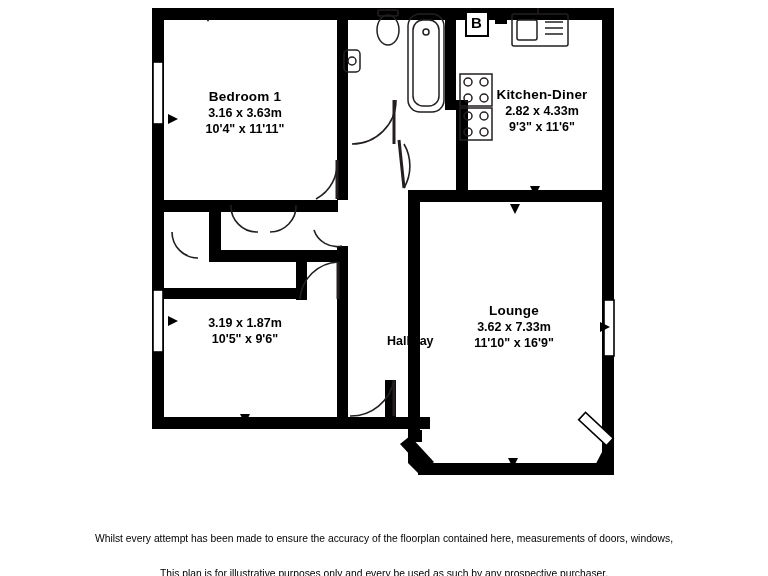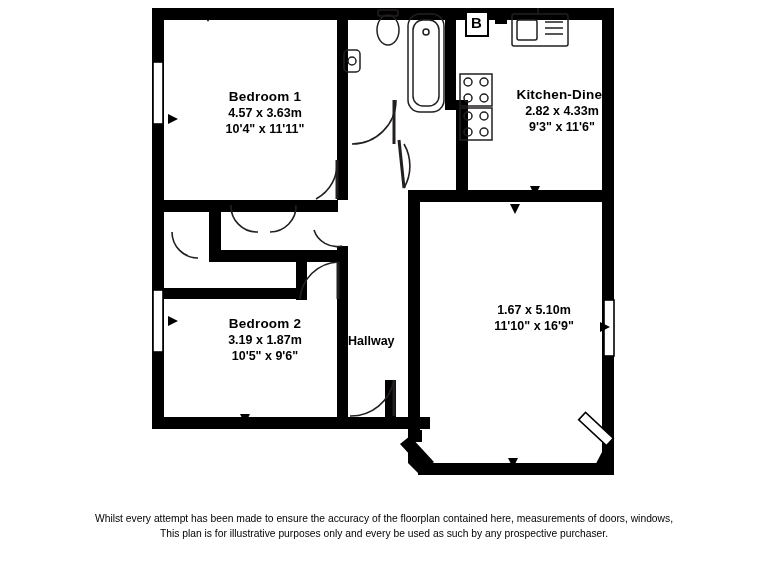--- a/index.html
+++ b/index.html
@@ -31,21 +31,20 @@
     left: 0;
     top: 0;
     width: 768px;
     height: 500px;
   }
   .room-label {
     position: absolute;
     text-align: center;
     line-height: 1.28;
     white-space: nowrap;
-    padding-left: 20px;
   }
   .room-name {
     font-size: 13.5px;
     font-weight: bold;
     letter-spacing: 0.2px;
   }
   .room-dim {
     font-size: 12.5px;
     font-weight: bold;
   }
@@ -58,21 +57,21 @@
   #disclaimer {
     position: absolute;
     left: 0;
     top: 512px;
     width: 768px;
     text-align: center;
     font-size: 10.3px;
     line-height: 1.42;
     color: #000;
   }
-  #disclaimer div { white-space: nowrap; }
+  #disclaimer div { white-space: nowrap; margin-top: 20px; }
 </style>
 </head>
 <body>
 
 <div id="page">
 
   <div id="floorplan">
     <svg class="plan" viewBox="0 0 768 500" xmlns="http://www.w3.org/2000/svg">
 
       <g fill="#000000">
@@ -199,42 +198,42 @@
 
       <g>
         <rect x="466" y="12" width="22" height="24" fill="#ffffff" stroke="#000" stroke-width="2"></rect>
       </g>
     </svg>
 
     <div class="hall-label" style="left:471px; top:14px; font-size:15px;">B</div>
 
     <div class="room-label" style="left:152px; top:88px; width:186px;">
       <div class="room-name">Bedroom 1</div>
-      <div class="room-dim">4.57 x 3.63m</div>
+      <div class="room-dim">3.16 x 3.63m</div>
       <div class="room-dim">10'4" x 11'11"</div>
     </div>
 
     <div class="room-label" style="left:152px; top:315px; width:186px;">
-      <div class="room-name">Bedroom 2</div>
       <div class="room-dim">3.19 x 1.87m</div>
       <div class="room-dim">10'5" x 9'6"</div>
     </div>
 
     <div class="room-label" style="left:468px; top:86px; width:148px;">
       <div class="room-name">Kitchen-Diner</div>
       <div class="room-dim">2.82 x 4.33m</div>
       <div class="room-dim">9'3" x 11'6"</div>
     </div>
 
     <div class="room-label" style="left:438px; top:302px; width:152px;">
-      <div class="room-dim">1.67 x 5.10m</div>
+      <div class="room-name">Lounge</div>
+      <div class="room-dim">3.62 x 7.33m</div>
       <div class="room-dim">11'10" x 16'9"</div>
     </div>
 
-    <div class="hall-label" style="left:348px; top:334px;">Hallway</div>
+    <div class="hall-label" style="left:348px; top:334px;padding-left:39px;">Hallway</div>
   </div>
 
   <div id="disclaimer">
     <div>Whilst every attempt has been made to ensure the accuracy of the floorplan contained here, measurements of doors, windows,</div>
     <div>This plan is for illustrative purposes only and every be used as such by any prospective purchaser.</div>
   </div>
 
 </div>
 
 </body></html>

